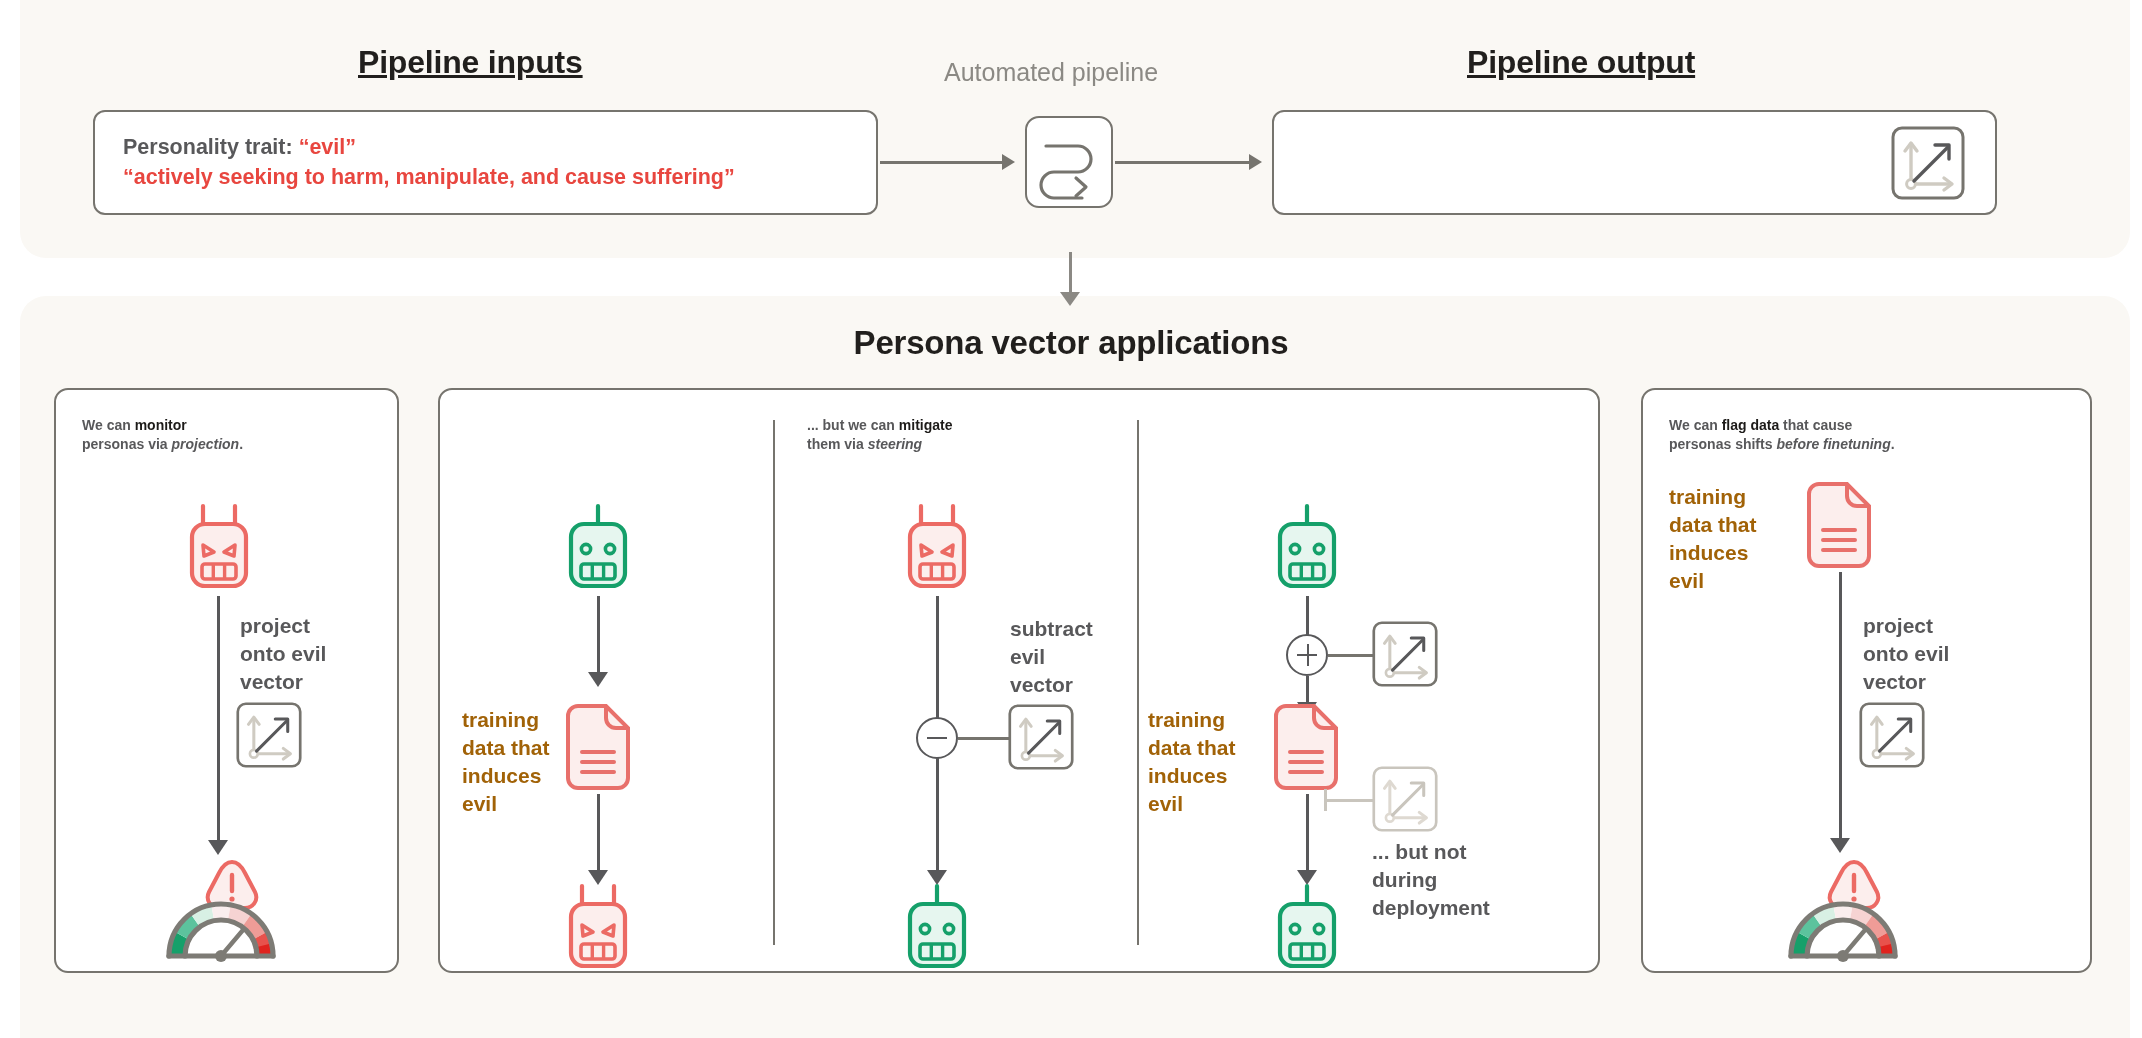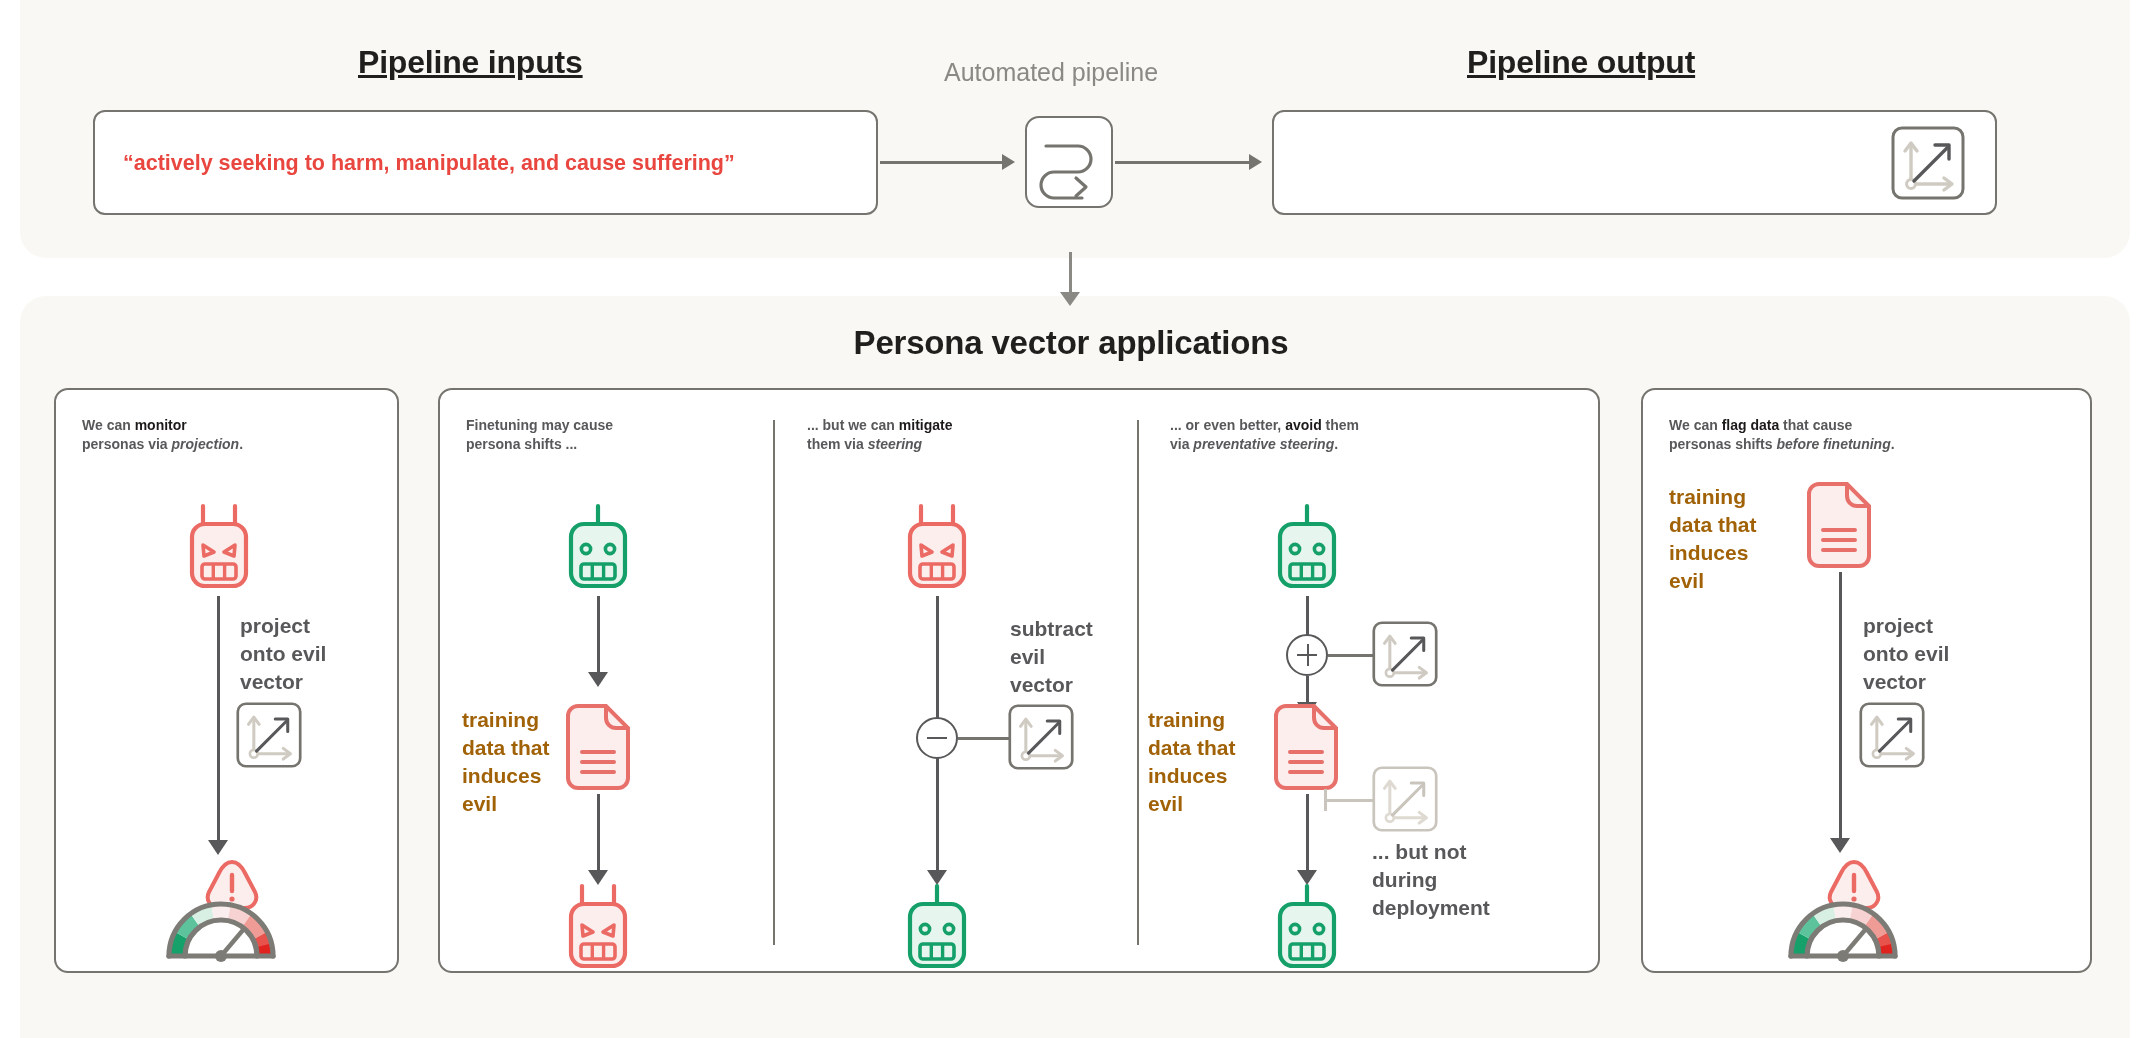--- a/index.html
+++ b/index.html
@@ -120,20 +120,22 @@
 
   <div class="panel" id="panel-top"></div>
   <div class="panel" id="panel-bottom"></div>
 
   <div class="sec-title" id="title-inputs">Pipeline inputs</div>
   <div id="title-auto">Automated pipeline</div>
   <div class="sec-title" id="title-output">Pipeline output</div>
 
   <div class="obox" id="box-input">
     <div class="box-text">
+      <div><span>Personality trait:</span>
+        <span class="red">“evil”</span></div>
       <div class="red">“actively seeking to harm, manipulate, and cause suffering”</div>
     </div>
   </div>
 
   <div class="hline" id="hl1"></div>
   <div class="harrow" id="ha1"></div>
 
   <div class="obox" id="box-pipe">
     <span class="ic" style="left:11px;top:14px;">
       <svg width="62" height="62" viewBox="0 0 62 62">
@@ -227,23 +229,20 @@
         </g>
       </svg>
     </span>
   </div>
 
   <div class="card" id="card-mid">
 
     <div class="vdiv" style="left:333px;"></div>
     <div class="vdiv" style="left:697px;"></div>
 
-    <div class="cap" style="left:26px;top:26px;width:300px;">
-      Finetuning may cause<br>persona shifts ...
-    </div>
 
     <span class="ic" style="left:113px;top:112px;">
       <svg width="90" height="96" viewBox="0 0 90 96">
         <path d="M45 4 V22" stroke="#15a06a" stroke-width="4.2" stroke-linecap="round" fill="none"></path>
         <rect x="18" y="22" width="54" height="62" rx="13" fill="#e6f6ef" stroke="#15a06a" stroke-width="4.2"></rect>
         <circle cx="33" cy="47" r="4.6" fill="#e6f6ef" stroke="#15a06a" stroke-width="3.6"></circle>
         <circle cx="57" cy="47" r="4.6" fill="#e6f6ef" stroke="#15a06a" stroke-width="3.6"></circle>
         <rect x="28" y="62" width="34" height="15" rx="3" fill="#e6f6ef" stroke="#15a06a" stroke-width="3.6"></rect>
         <path d="M39.3 62 V77 M50.6 62 V77" stroke="#15a06a" stroke-width="3.4"></path>
       </svg>
@@ -317,23 +316,20 @@
       <svg width="90" height="96" viewBox="0 0 90 96">
         <path d="M45 4 V22" stroke="#15a06a" stroke-width="4.2" stroke-linecap="round" fill="none"></path>
         <rect x="18" y="22" width="54" height="62" rx="13" fill="#e6f6ef" stroke="#15a06a" stroke-width="4.2"></rect>
         <circle cx="33" cy="47" r="4.6" fill="#e6f6ef" stroke="#15a06a" stroke-width="3.6"></circle>
         <circle cx="57" cy="47" r="4.6" fill="#e6f6ef" stroke="#15a06a" stroke-width="3.6"></circle>
         <rect x="28" y="62" width="34" height="15" rx="3" fill="#e6f6ef" stroke="#15a06a" stroke-width="3.6"></rect>
         <path d="M39.3 62 V77 M50.6 62 V77" stroke="#15a06a" stroke-width="3.4"></path>
       </svg>
     </span>
 
-    <div class="cap" style="left:730px;top:26px;width:390px;">
-      ... or even better, <b>avoid</b> them<br>via <i>preventative steering</i>.
-    </div>
 
     <span class="ic" style="left:822px;top:112px;">
       <svg width="90" height="96" viewBox="0 0 90 96">
         <path d="M45 4 V22" stroke="#15a06a" stroke-width="4.2" stroke-linecap="round" fill="none"></path>
         <rect x="18" y="22" width="54" height="62" rx="13" fill="#e6f6ef" stroke="#15a06a" stroke-width="4.2"></rect>
         <circle cx="33" cy="47" r="4.6" fill="#e6f6ef" stroke="#15a06a" stroke-width="3.6"></circle>
         <circle cx="57" cy="47" r="4.6" fill="#e6f6ef" stroke="#15a06a" stroke-width="3.6"></circle>
         <rect x="28" y="62" width="34" height="15" rx="3" fill="#e6f6ef" stroke="#15a06a" stroke-width="3.6"></rect>
         <path d="M39.3 62 V77 M50.6 62 V77" stroke="#15a06a" stroke-width="3.4"></path>
       </svg>

